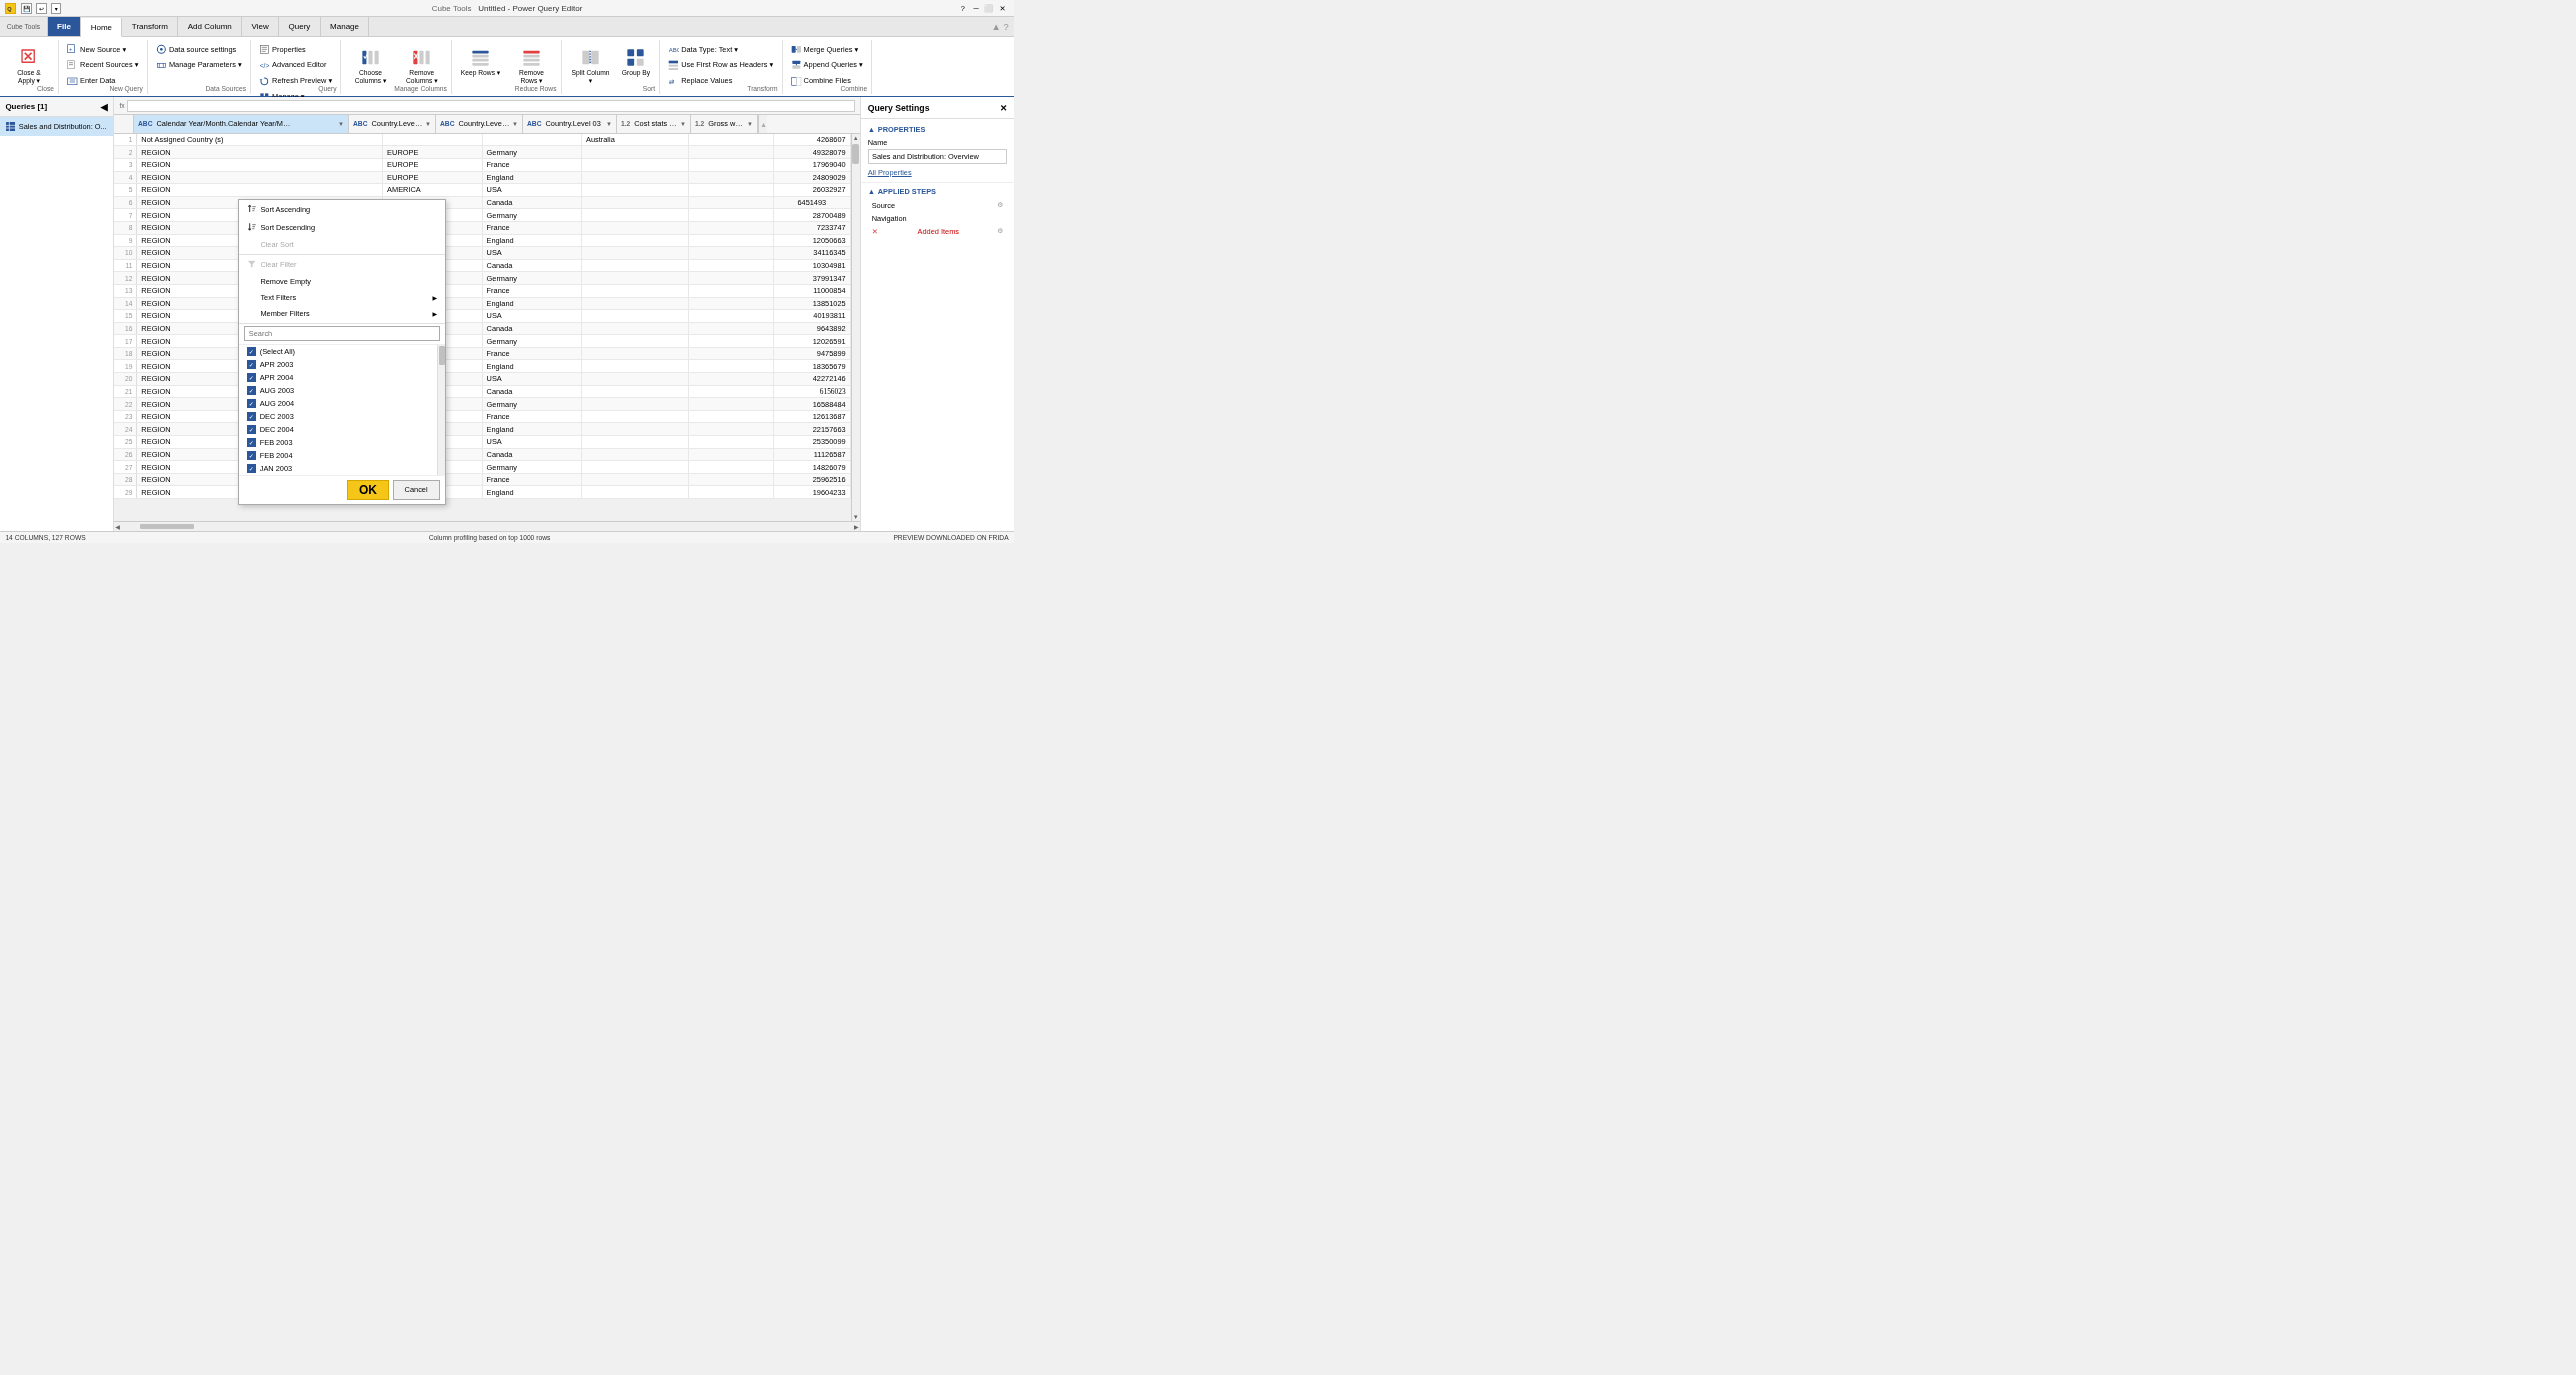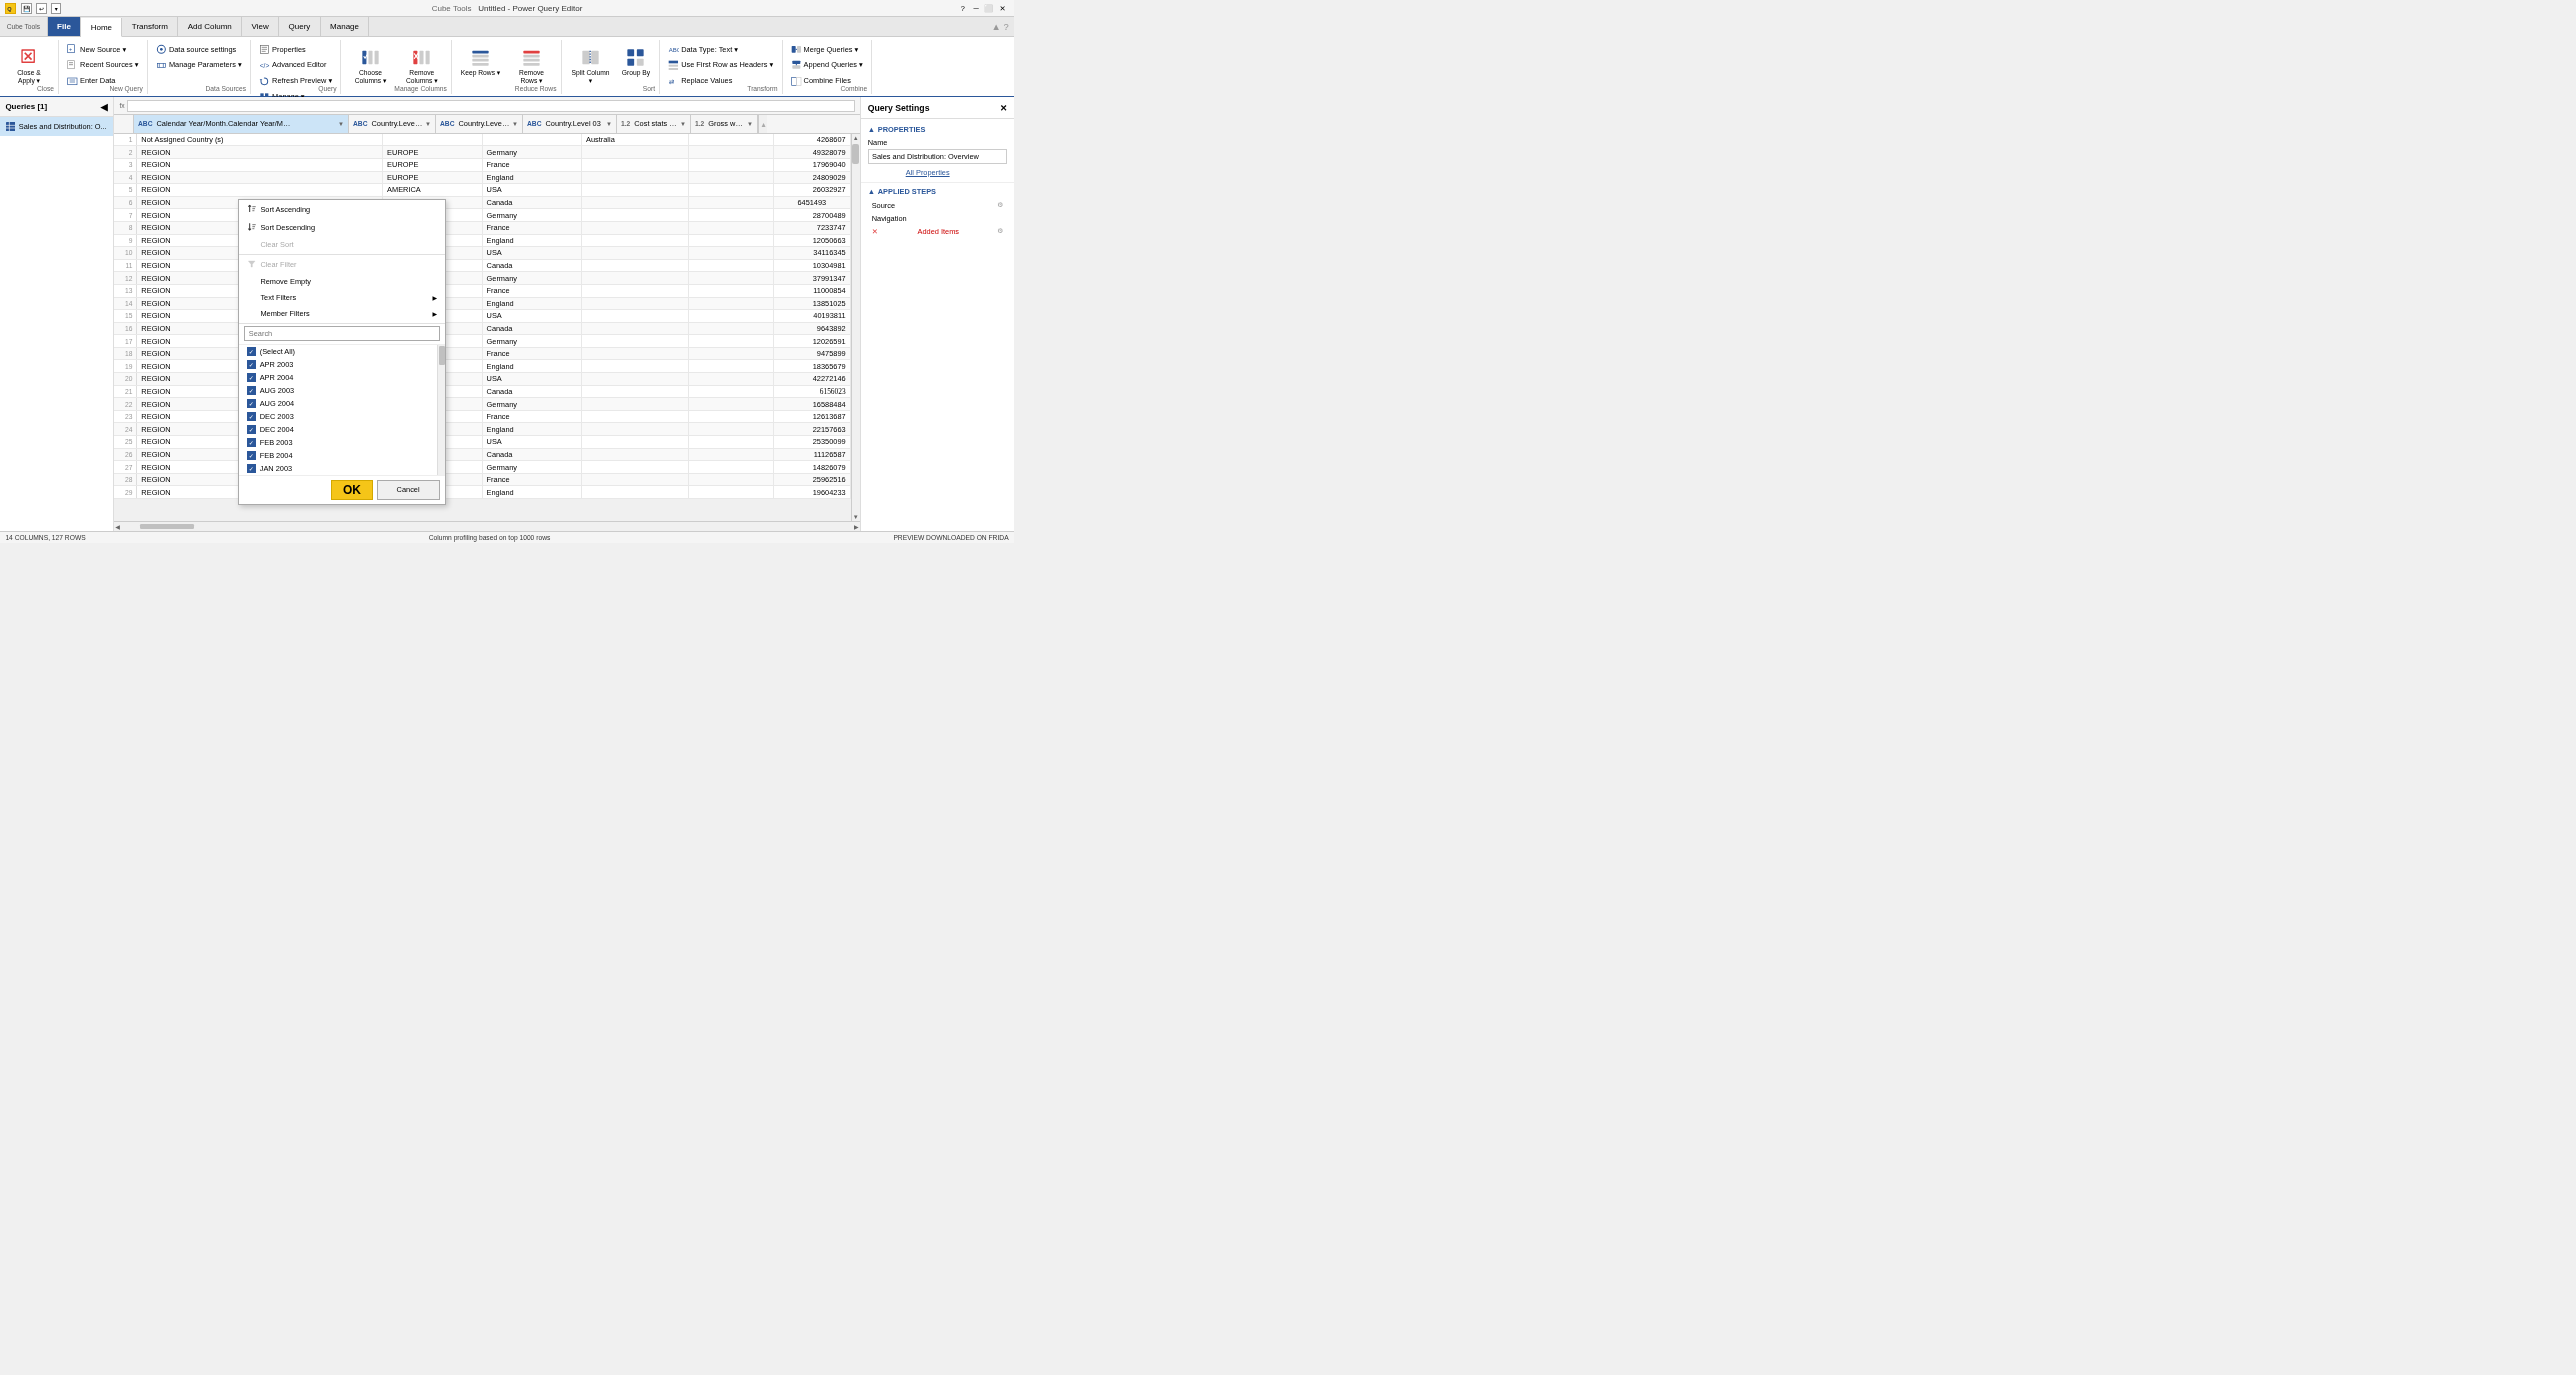--- a/index.html
+++ b/index.html
@@ -59,21 +59,21 @@
 
     
     .status-bar { height: 13.4px; background: #f5f5f5; border-top: 0.7px solid #ccc; display: flex; align-items: center; padding: 0 5.4px; font-size: 6.7px; color: #333; justify-content: space-between; }
 
     
     .settings-panel { width: 154px; background: #fff; border-left: 0.7px solid #ddd; display: flex; flex-direction: column; }
     .settings-header { padding: 5.4px 6.7px; font-size: 8.7px; font-weight: bold; border-bottom: 0.7px solid #ddd; display: flex; justify-content: space-between; align-items: center; }
     .settings-section { padding: 5.4px 6.7px; border-bottom: 0.7px solid #eee; }
     .settings-section-title { font-size: 7.4px; font-weight: bold; color: #2b579a; margin-bottom: 4px; display: flex; align-items: center; gap: 2.7px; }
     .settings-name-input { width: 100%; border: 0.7px solid #ccc; padding: 2px 3.4px; font-size: 7.4px; }
-    .settings-link { color: #2b579a; font-size: 7.4px; cursor: pointer; text-decoration: underline; margin-left: 38px; }
+    .settings-link { color: #2b579a; font-size: 7.4px; cursor: pointer; text-decoration: underline; }
     .applied-steps { padding: 4px 6.7px; }
     .applied-steps-title { font-size: 7.4px; font-weight: bold; color: #2b579a; margin-bottom: 2.7px; display: flex; align-items: center; gap: 2.7px; }
     .step-item { display: flex; align-items: center; padding: 2px 4px; font-size: 7.4px; cursor: pointer; justify-content: space-between; }
     .step-item.error { color: #c00; }
     .step-gear { color: #999; font-size: 6.7px; }
 
     
     .filter-dropdown {
       position: absolute;
       left: 124px;
@@ -90,21 +90,21 @@
     .filter-menu-sep { height: 0.7px; background: #e0e0e0; margin: 1.3px 0; }
     .filter-submenu-arrow { margin-left: auto; font-size: 6px; }
     .filter-search { margin: 2.7px 5.4px; }
     .filter-search input { width: 100%; border: 0.7px solid #aaa; padding: 2px 3.4px; font-size: 7.4px; outline: none; }
     .filter-list { max-height: 134px; overflow-y: auto; border-top: 0.7px solid #eee; position: relative; }
     .filter-list-item { display: flex; align-items: center; padding: 2px 8px; gap: 4px; cursor: pointer; }
     .checkbox { width: 8.7px; height: 8.7px; border: 0.7px solid #666; background: #fff; display: flex; align-items: center; justify-content: center; font-size: 6px; flex-shrink: 0; }
     .checkbox.checked { background: #2b579a; color: #fff; border-color: #2b579a; }
     .filter-buttons { display: flex; justify-content: flex-end; gap: 4px; padding: 4px 5.4px; border-top: 0.7px solid #eee; }
     .btn-ok { background: #f5c518; border: 0.7px solid #d4a800; padding: 2px 10.7px; cursor: pointer; font-size: 12px; font-weight: bold; }
-    .btn-cancel { background: #f0f0f0; border: 0.7px solid #aaa; padding: 2px 19px; cursor: pointer; font-size: 7.4px; }
+    .btn-cancel { background: #f0f0f0; border: 0.7px solid #aaa; padding: 2px 11px; cursor: pointer; font-size: 7.4px; }
     .col-filter-btn { font-size: 6px; color: #666; margin-left: auto; }
 
     
     .grid-table td { height: 12px; max-height: 12px; }
 
     
     .qa-icons { display: flex; align-items: center; gap: 2.7px; margin-right: 5.4px; }
   </style>
 </head>
 <body>

